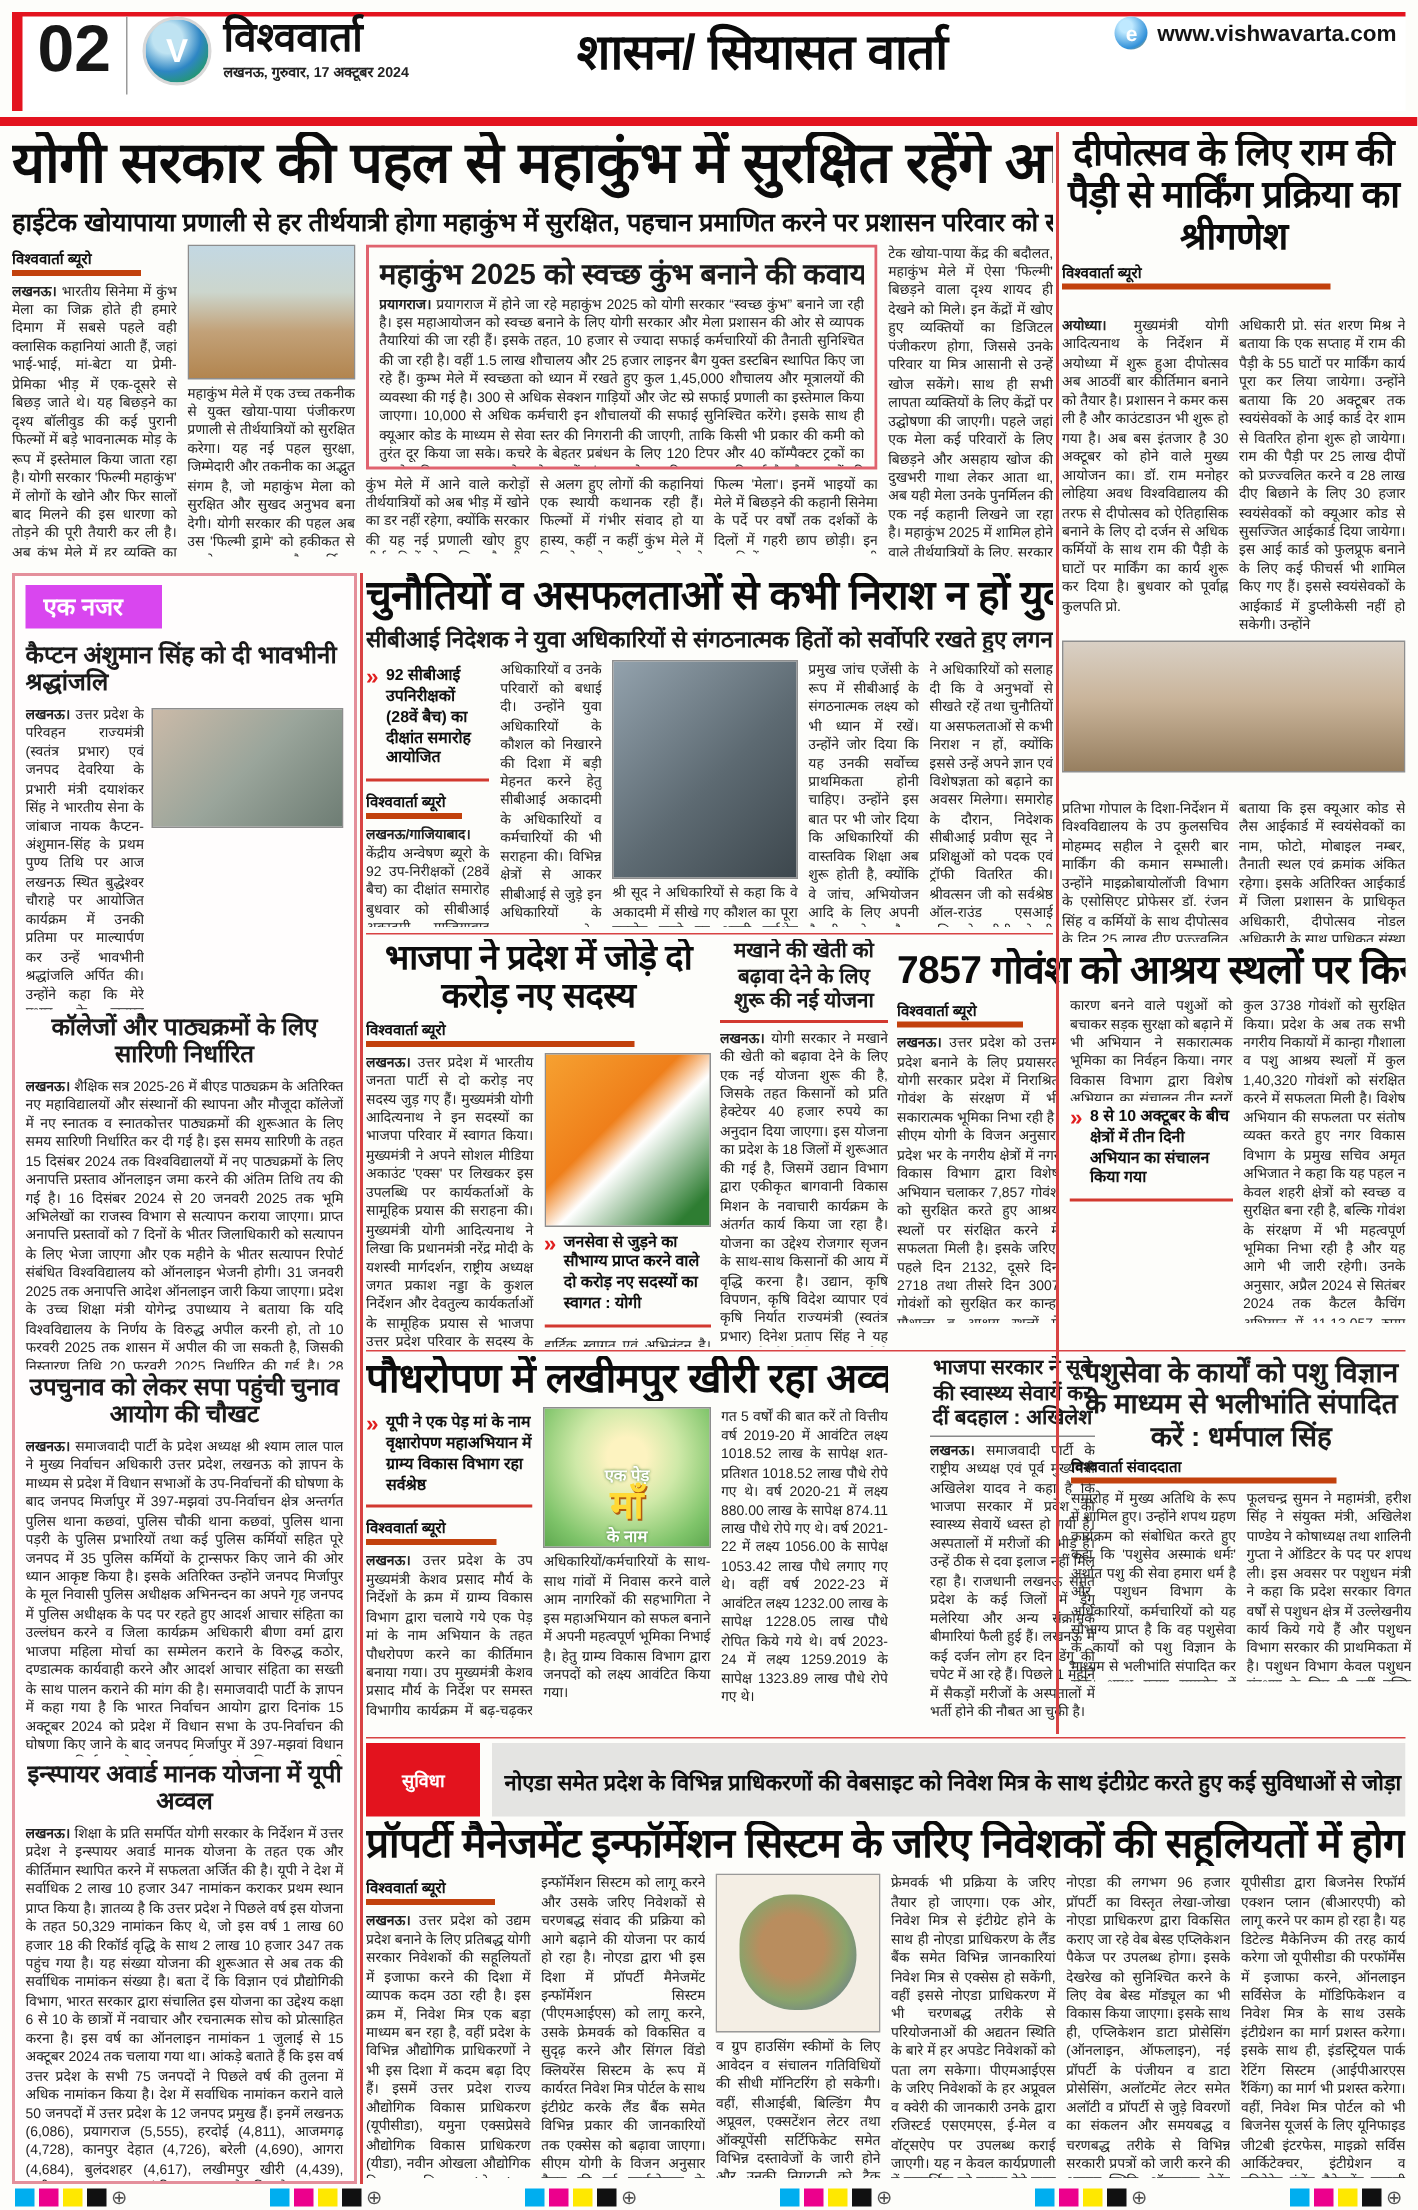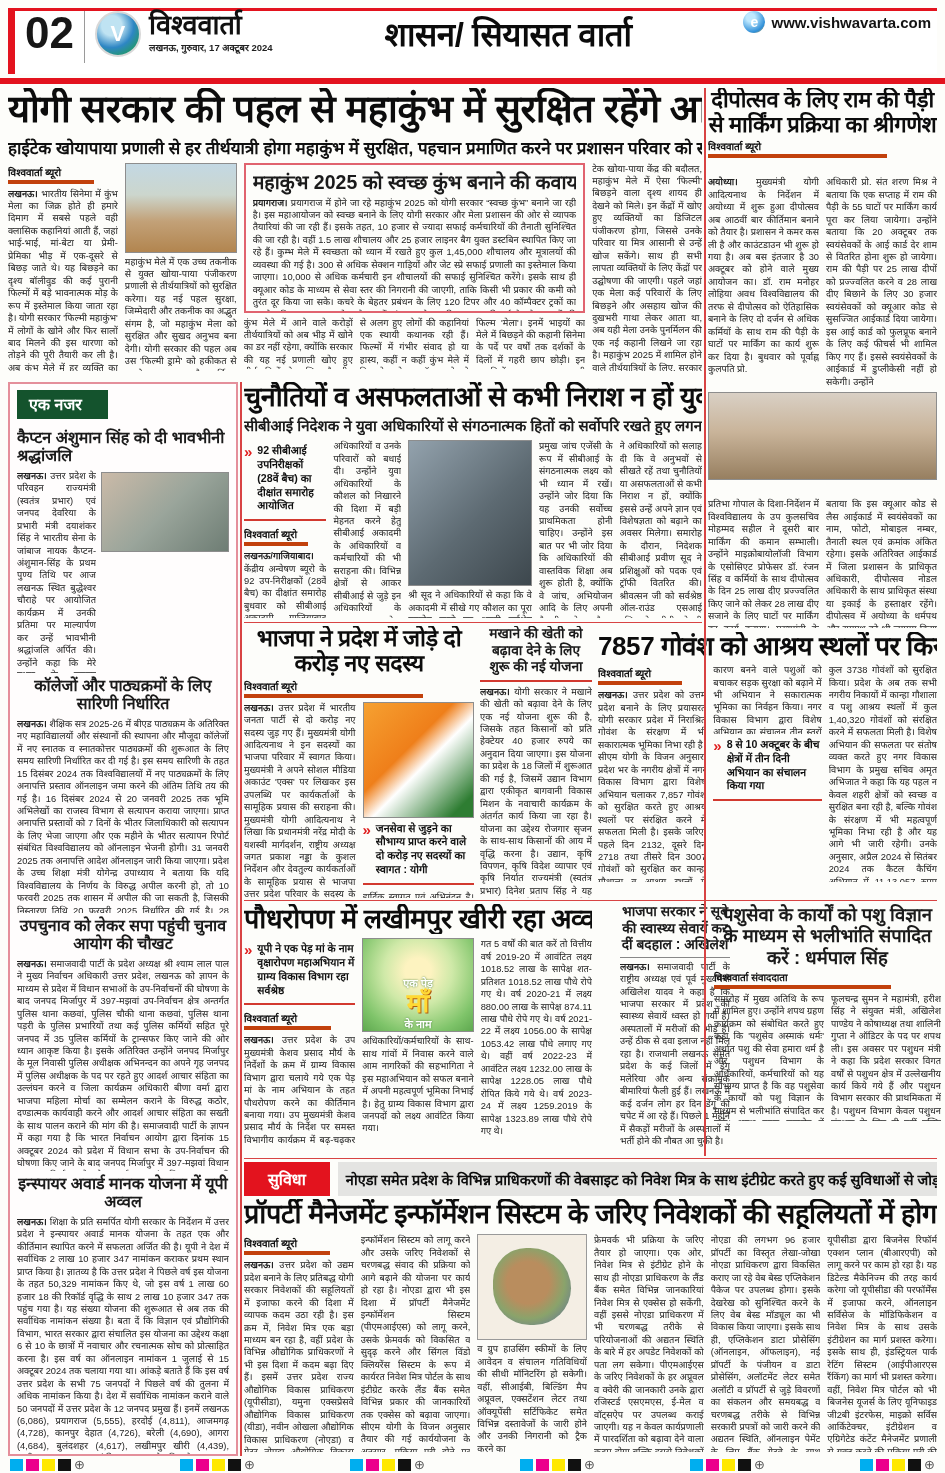--- a/index.html
+++ b/index.html
@@ -39,29 +39,29 @@
 .lead-sub{font-size:17px;font-weight:800;text-align:center;white-space:nowrap;overflow:hidden;margin:5px 0 4px 0;color:#101010}
 .lead-cols{height:208px}
 .lc{overflow:hidden}
 .kumbh{width:100%;height:90px;background:linear-gradient(180deg,#c3d8e3 0%,#ccd6cd 35%,#c2a178 65%,#b2854f 100%);margin-bottom:3px}
 .leadbox{border:2px solid #e0636e;padding:3px 7px 4px 7px;height:150px;overflow:hidden;margin-bottom:4px}
 .lb-hl{font-size:19.5px;font-weight:800;text-align:center;white-space:nowrap;overflow:hidden;margin-bottom:2px}
 .understrip{height:52px;overflow:hidden}
 
 
 #deepotsav{left:708px;top:88px;width:229px;height:540px}
-.dp-hl{font-size:22px;text-align:center}
+.dp-hl{font-size:25px;text-align:center}
 #deepotsav .cols{margin-top:18px}
 .dp1{height:212px}
 .ghat{width:100%;height:88px;background:linear-gradient(180deg,#d9d0c5 0%,#c9b49a 45%,#977f60 100%);margin:4px 0}
 .dp2{height:182px}
 
 
 #eknajar{left:8px;top:382px;width:230px;height:1074px;border:2px solid #e48f9b;padding:6px 7px;background:#fffdfd}
-.tab{display:inline-block;background:#14532d;color:#fff;font-weight:800;font-size:16px;padding:3px 26px 4px 12px;margin-bottom:6px}
+.tab{display:inline-block;background:#d946ef;color:#fff;font-weight:800;font-size:16px;padding:3px 26px 4px 12px;margin-bottom:6px}
 .en-hl{font-size:16px;font-weight:800;line-height:1.15;margin:4px 0 4px 0}
 .en-art{overflow:hidden}
 .capt{float:right;width:128px;height:80px;background:linear-gradient(135deg,#cbbaa8 0%,#9aa59b 50%,#6e7d74 100%);margin:2px 0 3px 5px}
 
 
 #cbi{left:244px;top:382px;width:458px;height:238px}
 .cbi-hl{font-size:27px;text-align:center;white-space:nowrap}
 .cbi-sub{font-size:15px;font-weight:800;text-align:center;white-space:nowrap;overflow:hidden;margin:3px 0 5px 0}
 .cbi-cols{height:178px}
 .trophy{width:100%;height:146px;background:linear-gradient(135deg,#93a2ad 0%,#5d6a72 55%,#3d474d 100%);margin-bottom:3px}
@@ -86,21 +86,21 @@
 .pg3{font-size:11px;font-weight:800;color:#fff;text-shadow:0 0 2px #3c7a33}
 #akhilesh{left:620px;top:904px;width:110px;height:252px}
 .ak-hl{font-size:13.8px;font-weight:800;text-align:center;line-height:1.2;border-bottom:1px solid #888;padding-bottom:3px;margin-bottom:3px}
 #pashuseva{left:714px;top:904px;width:227px;height:252px}
 .ps-hl{font-size:18.5px;font-weight:800;text-align:center;line-height:1.15}
 .garland{width:134px;height:84px;float:right;background:linear-gradient(135deg,#d9b0a0 0%,#c4836b 40%,#97a25e 80%);border:1px solid #8d8d8d;margin:2px 0 3px 5px}
 
 
 #property{left:244px;top:1162px;width:693px;height:290px}
 .kickrow{display:flex;align-items:stretch;gap:8px;margin-bottom:3px}
-.kick{background:#e3131e;color:#fff;font-weight:800;font-size:16px;padding:6px 24px;display:flex;align-items:center}
+.kick{background:#e3131e;color:#fff;font-weight:800;font-size:12px;padding:16px 24px;display:flex;align-items:center}
 .strap{flex:1;background:#e4e4e2;color:#0d0d0d;font-weight:800;font-size:14.5px;display:flex;align-items:center;padding:0 8px;white-space:nowrap;overflow:hidden}
 .pr-hl{font-size:27px;text-align:center;white-space:nowrap;overflow:hidden}
 .pr-cols{height:218px;margin-top:5px}
 .upmap{width:100%;height:106px;background:#f4eee4;border:1px solid #999;position:relative;margin-bottom:3px;overflow:hidden}
 .upmap::after{content:"";position:absolute;left:14%;top:12%;width:72%;height:74%;background:radial-gradient(ellipse at 45% 45%,#b98d5e 0 35%,#8aa36b 60%,#6b7f8f 85%);border-radius:45% 55% 50% 50%}
 
 
 .vrule{width:2px;background:#d84343}
 #v1{left:240px;top:382px;height:1074px}
 #v2{left:704px;top:88px;height:1068px}

